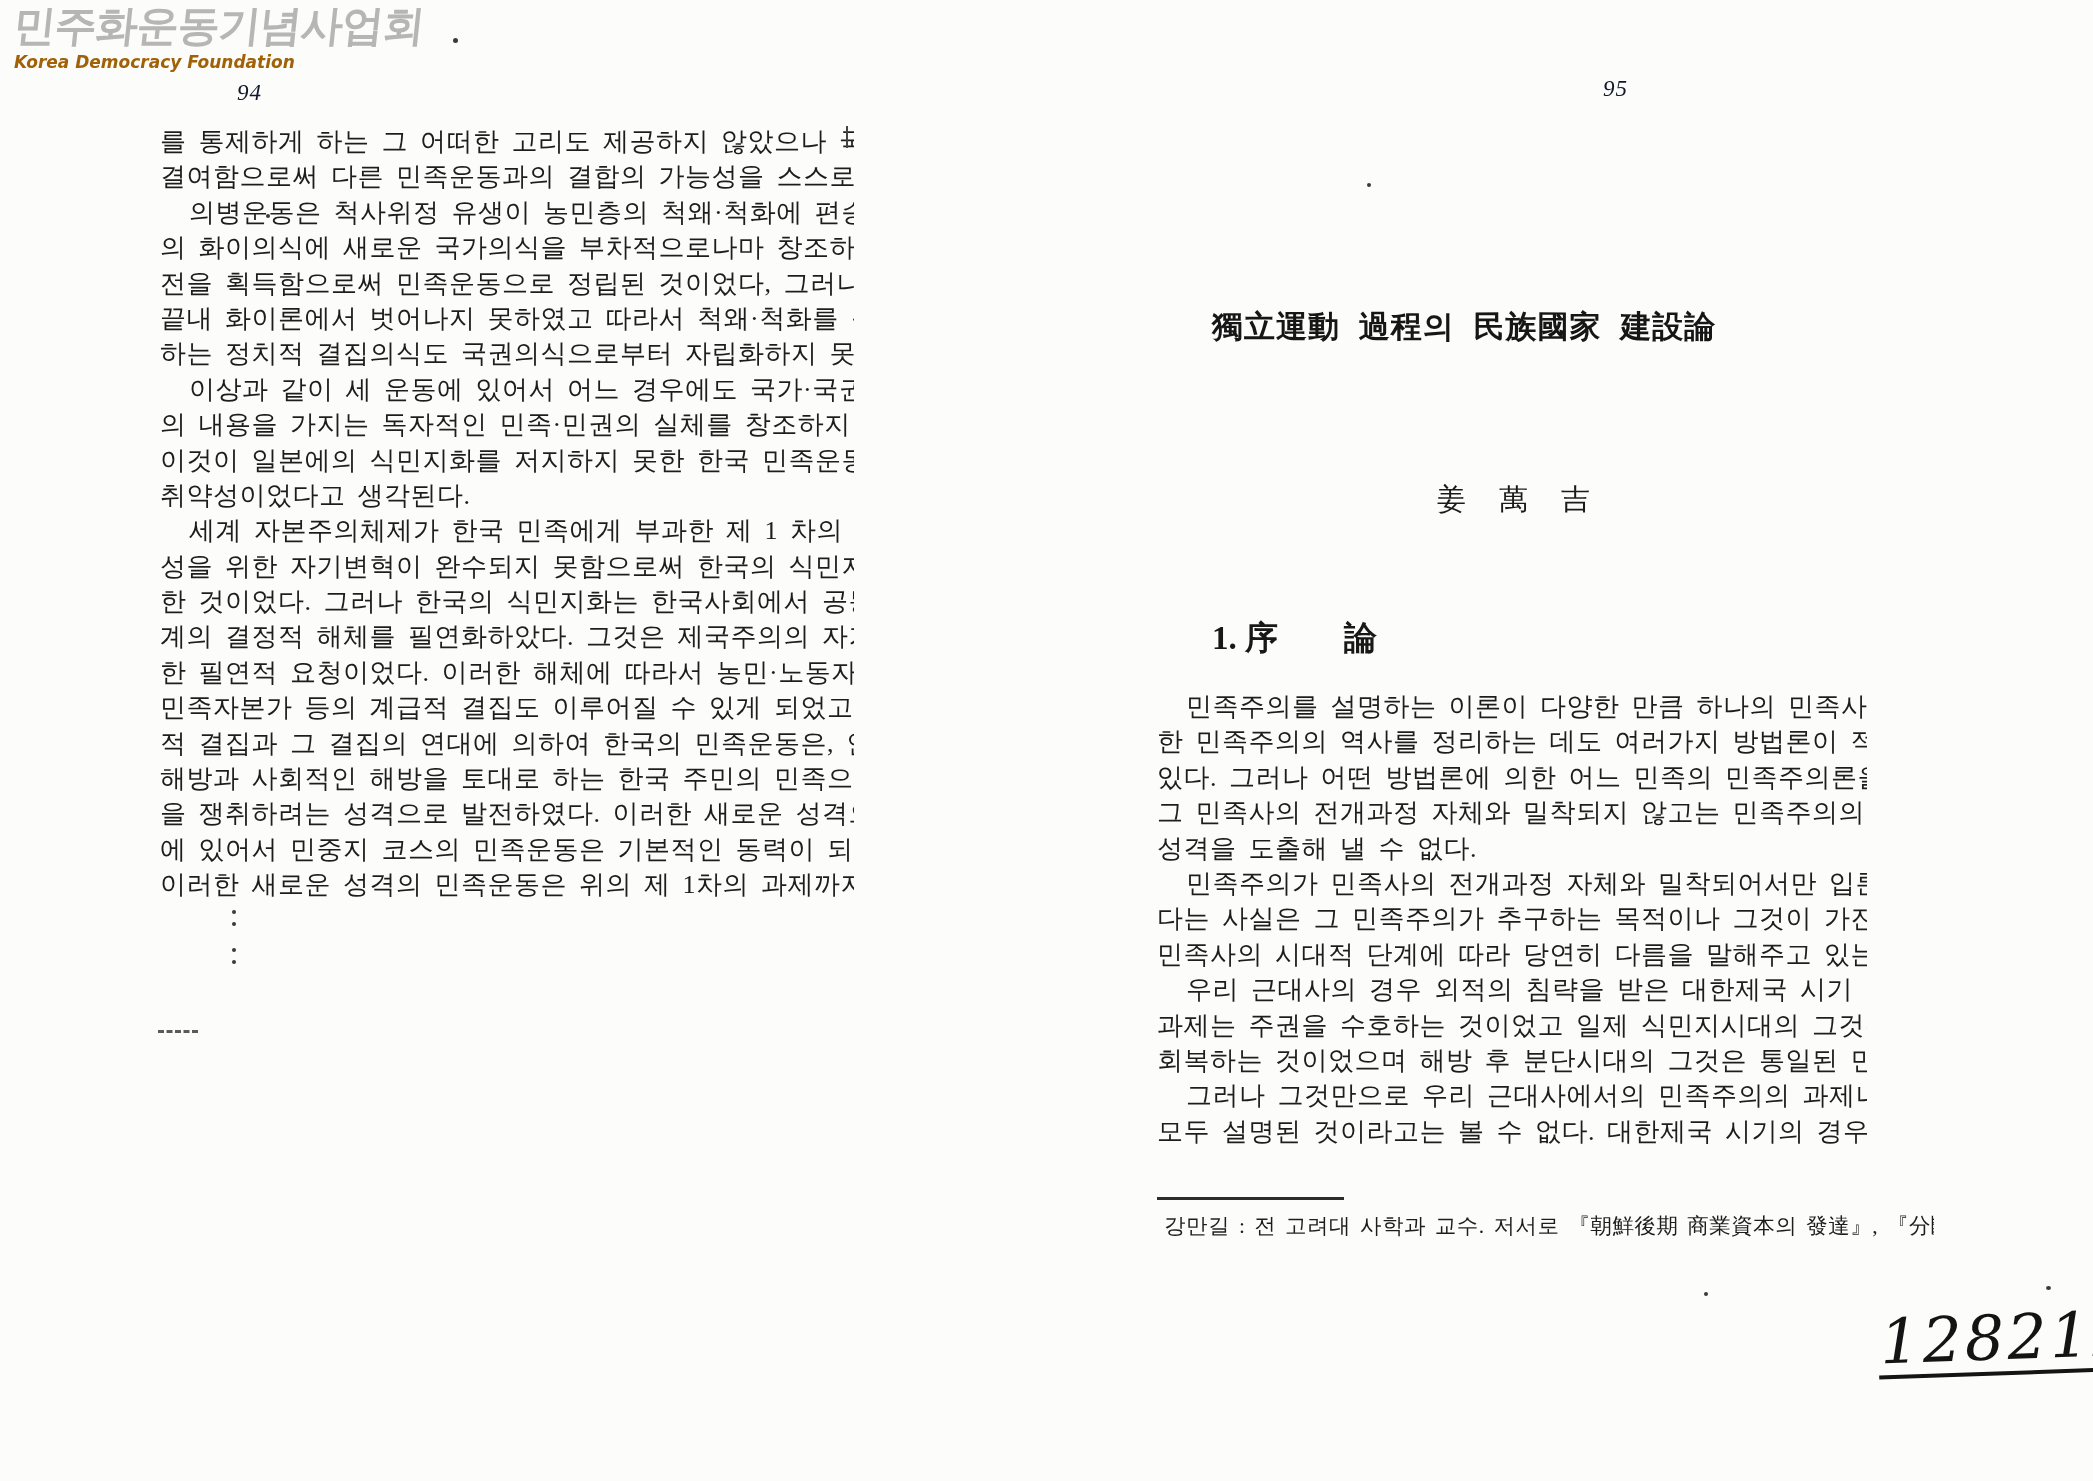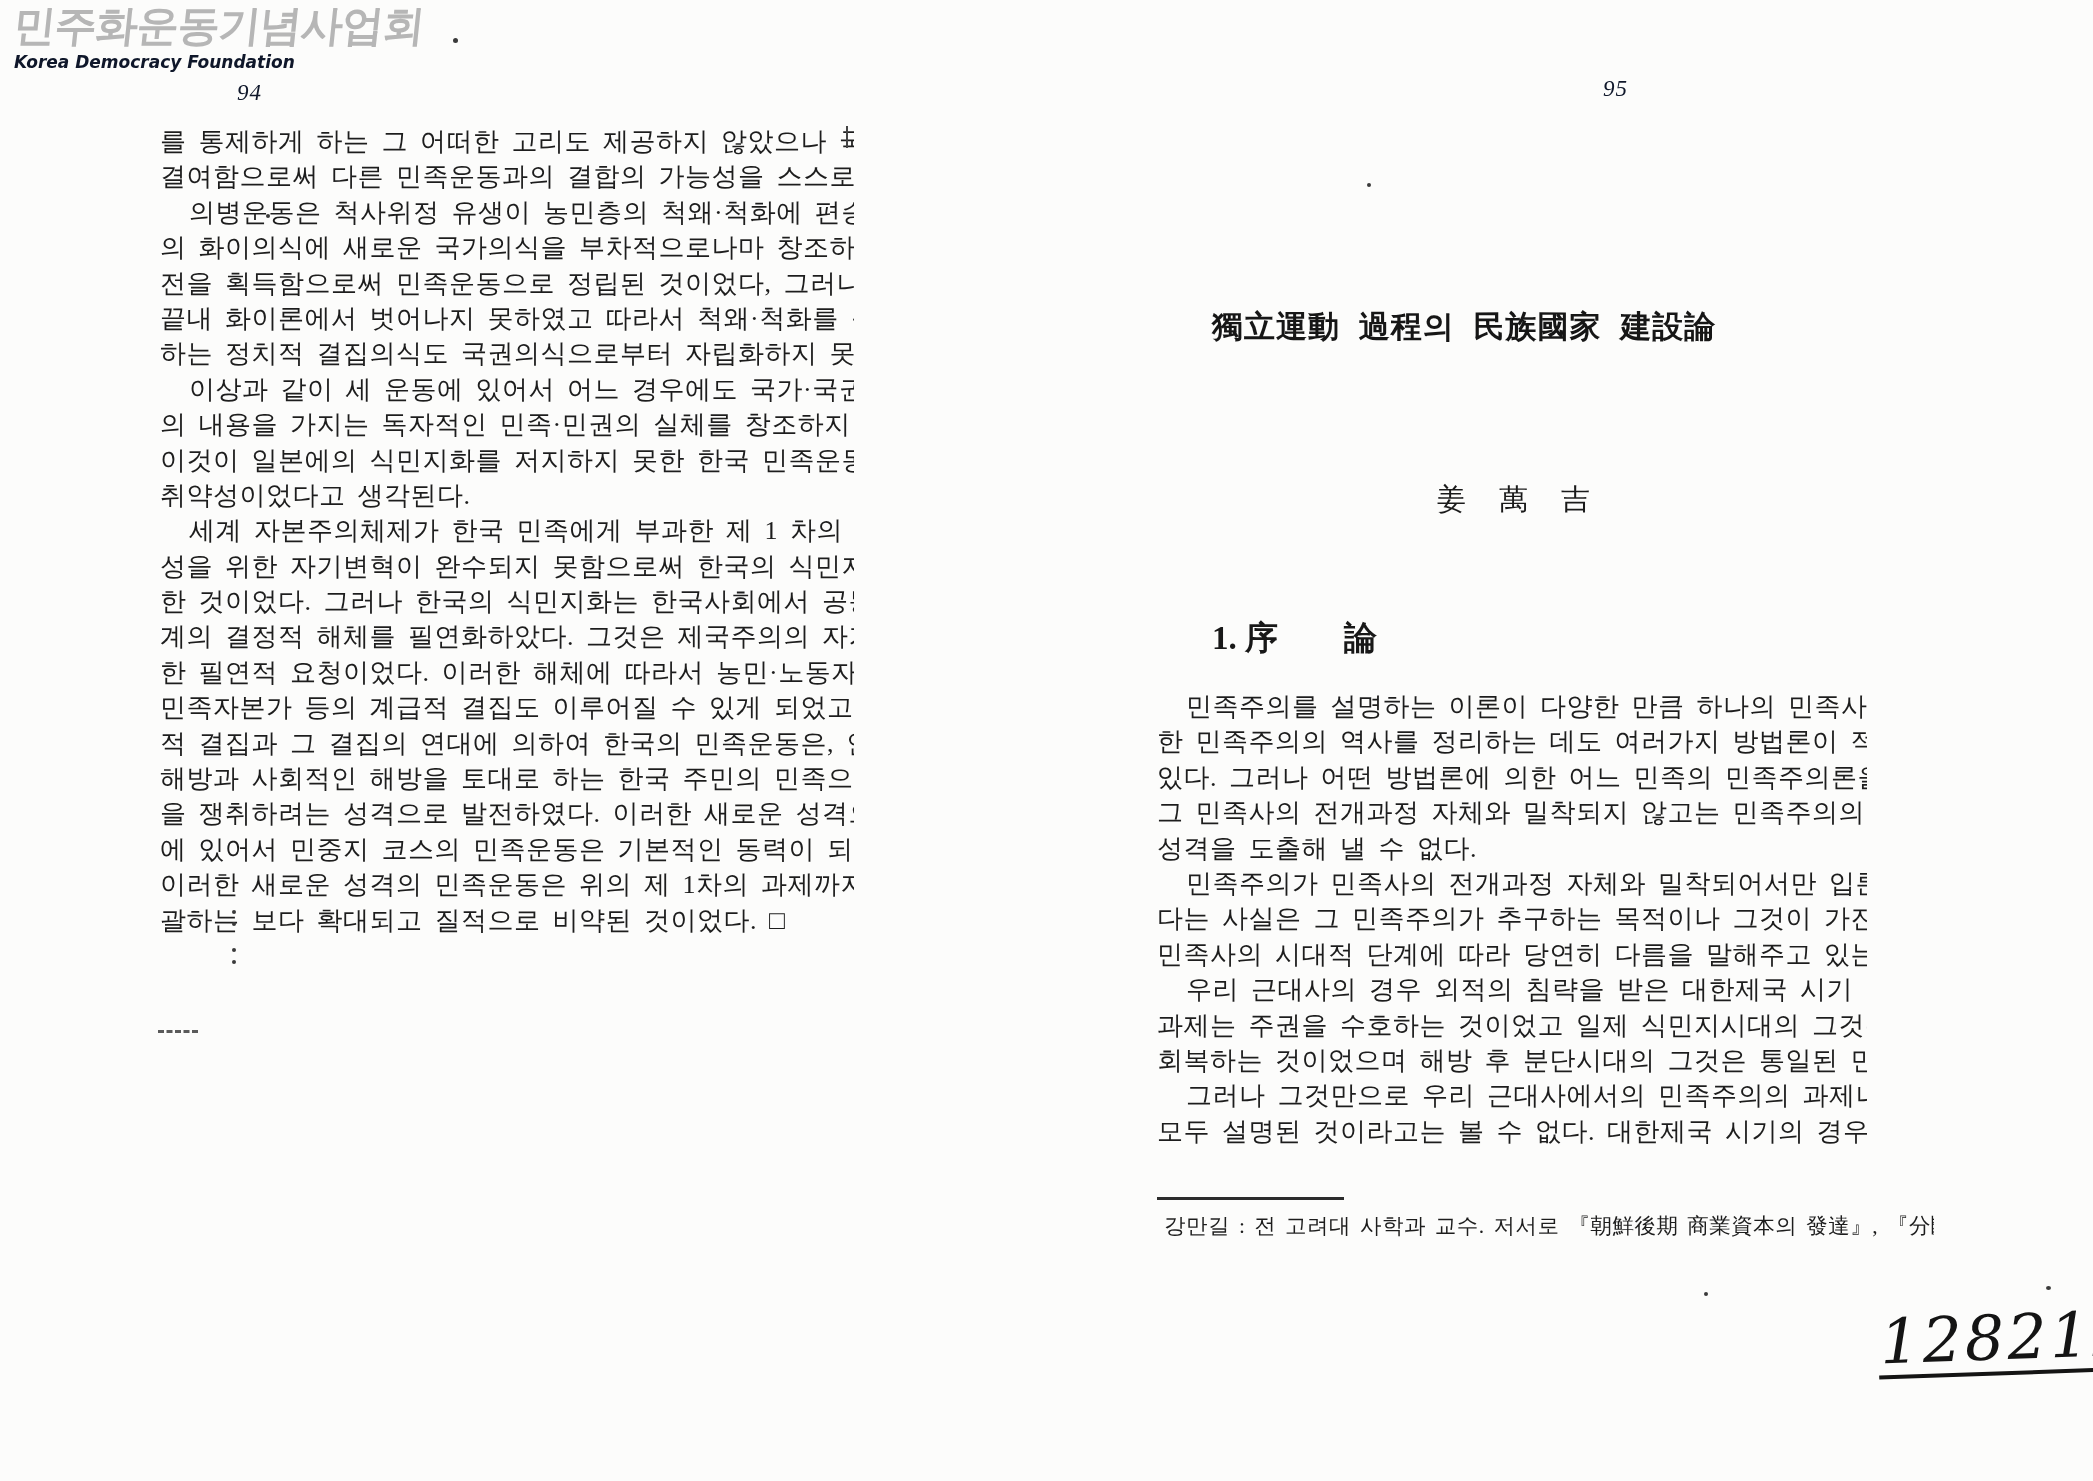--- a/index.html
+++ b/index.html
@@ -22,21 +22,21 @@
     letter-spacing:-1px;
     color:#b6b6b6;
     transform:skewX(-6deg);
   }
   .wm-sub {
     font-family:"DejaVu Sans","Liberation Sans",sans-serif;
     font-weight:700;
     font-style:italic;
     font-size:17px;
     line-height:20px;
-    color:#0f172a;
+    color:#a16207;
     margin-top:2px;
   }
 
   
   .page-num {
     position:absolute;
     font-style:italic;
     font-size:23px;
     color:#0f172a;
     letter-spacing:1px;
@@ -174,21 +174,20 @@
     <div class="text-line">성을 위한 자기변혁이 완수되지 못함으로써 한국의 식민지화는 불가피</div>
     <div class="text-line">한 것이었다. 그러나 한국의 식민지화는 한국사회에서 공동체적 제관</div>
     <div class="text-line">계의 결정적 해체를 필연화하았다. 그것은 제국주의의 자기발전을 위</div>
     <div class="text-line">한 필연적 요청이었다. 이러한 해체에 따라서 농민·노동자·소시민·</div>
     <div class="text-line">민족자본가 등의 계급적 결집도 이루어질 수 있게 되었고 이들의 계급</div>
     <div class="text-line">적 결집과 그 결집의 연대에 의하여 한국의 민족운동은, 인간으로서의</div>
     <div class="text-line">해방과 사회적인 해방을 토대로 하는 한국 주민의 민족으로서의 해방</div>
     <div class="text-line">을 쟁취하려는 성격으로 발전하였다. 이러한 새로운 성격으로의 발전</div>
     <div class="text-line">에 있어서 민중지 코스의 민족운동은 기본적인 동력이 되었던 것이다.</div>
     <div class="text-line">이러한 새로운 성격의 민족운동은 위의 제 1차의 과제까지도 함께 포</div>
-    <div class="text-line">괄하는 보다 확대되고 질적으로 비약된 것이었다. □</div>
   </div>
 
 <div class="article-title">獨立運動 過程의 民族國家 建設論</div>
 <div class="article-author">姜　萬　吉</div>
 <div class="section-heading">1. 序　　論</div>
 <div class="page-body" id="right-body">
     <div class="text-line indented">민족주의를 설명하는 이론이 다양한 만큼 하나의 민족사회가 경험</div>
     <div class="text-line">한 민족주의의 역사를 정리하는 데도 여러가지 방법론이 적용될 수</div>
     <div class="text-line">있다. 그러나 어떤 방법론에 의한 어느 민족의 민족주의론을 막론하고</div>
     <div class="text-line">그 민족사의 전개과정 자체와 밀착되지 않고는 민족주의의 흐름이나</div>

